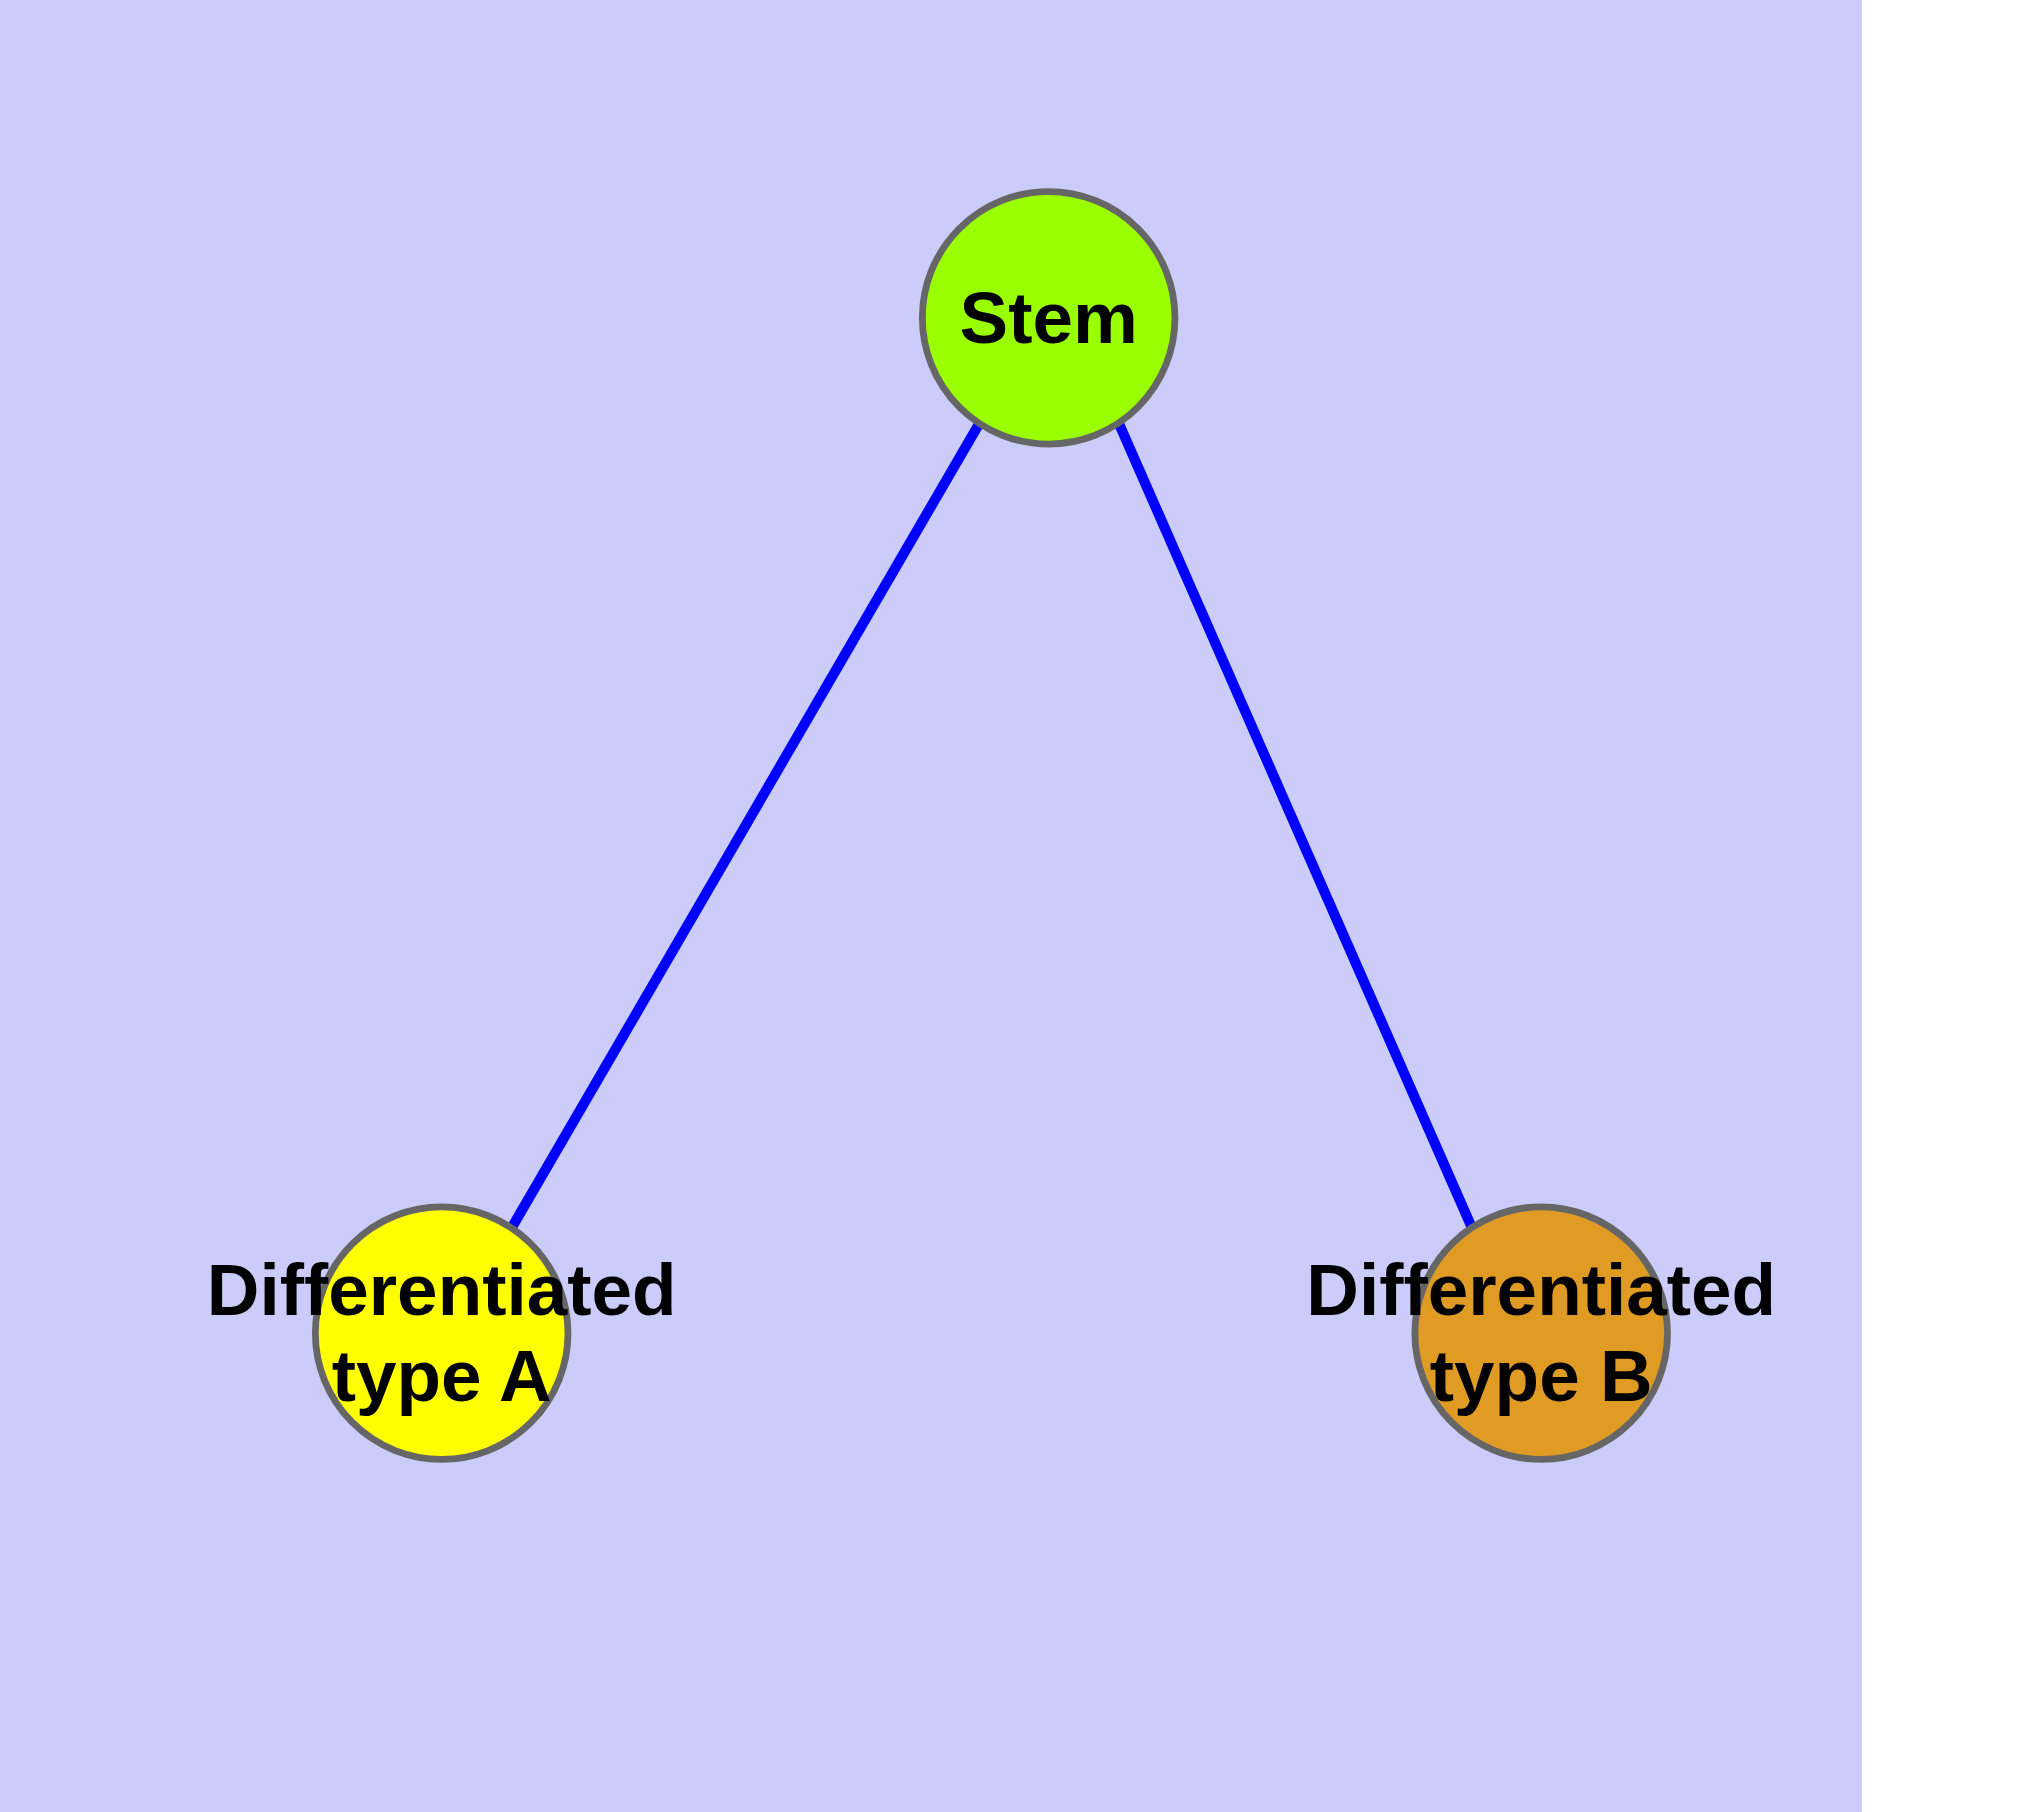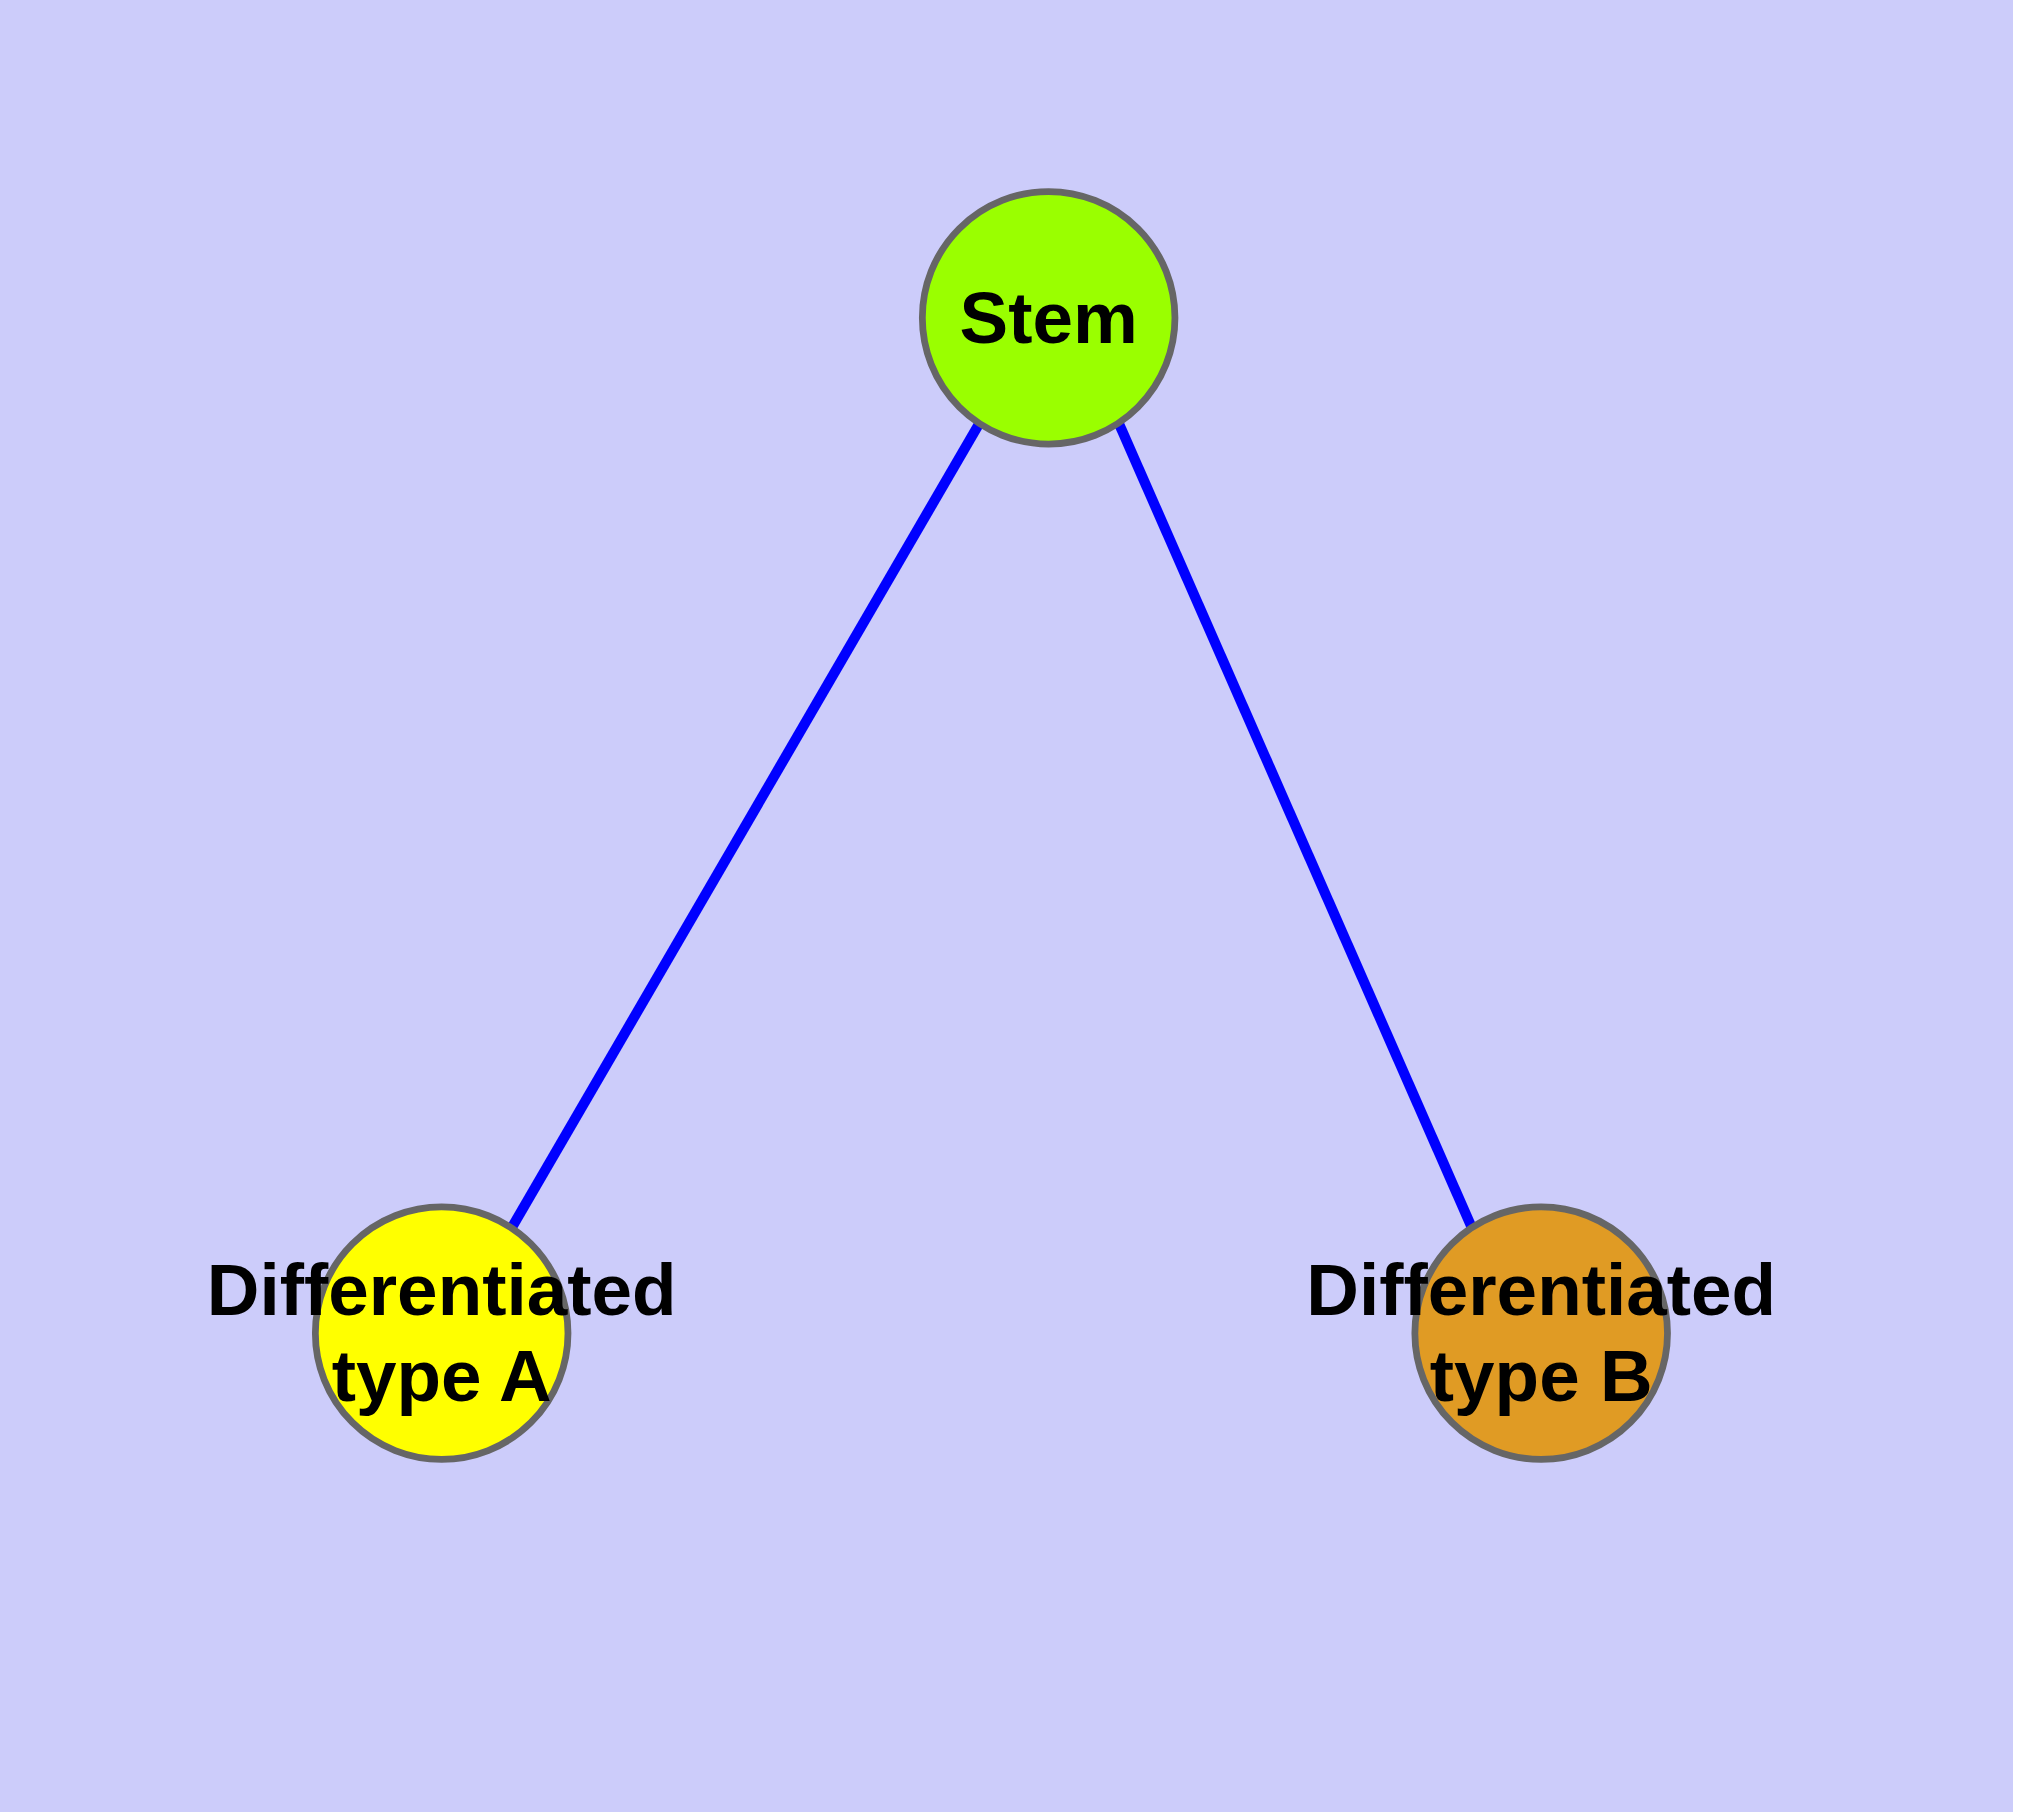--- a/index.html
+++ b/index.html
@@ -27,21 +27,21 @@
     font-family: "Liberation Sans", "DejaVu Sans", sans-serif;
     font-weight: bold;
     fill: #000000;
     text-anchor: middle;
     paint-order: normal;
   }
 </style>
 </head>
 <body>
 
-<div id="canvas" style="width: 2013px; height: 1812px;">
+<div id="canvas" style="width: 1862px; height: 1812px;">
   <svg id="graph-svg" viewBox="0 0 2384 2138" preserveAspectRatio="none" xmlns="http://www.w3.org/2000/svg" style="width: 2021px; height: 1812px;">
 
     <rect id="bg-rect" x="0" y="0" width="2384" height="2138" fill="#ccccfa"></rect>
 
     <g id="edge-layer">
         <line x1="1155" y1="500" x2="604" y2="1448" stroke="#0000ff" stroke-width="12" stroke-linecap="butt"></line>
         <line x1="1320" y1="500" x2="1736" y2="1448" stroke="#0000ff" stroke-width="12" stroke-linecap="butt"></line>
       </g>
     <g id="node-layer">
         <circle cx="1237" cy="375" r="149" fill="#9aff00" stroke="#666666" stroke-width="8"></circle>

